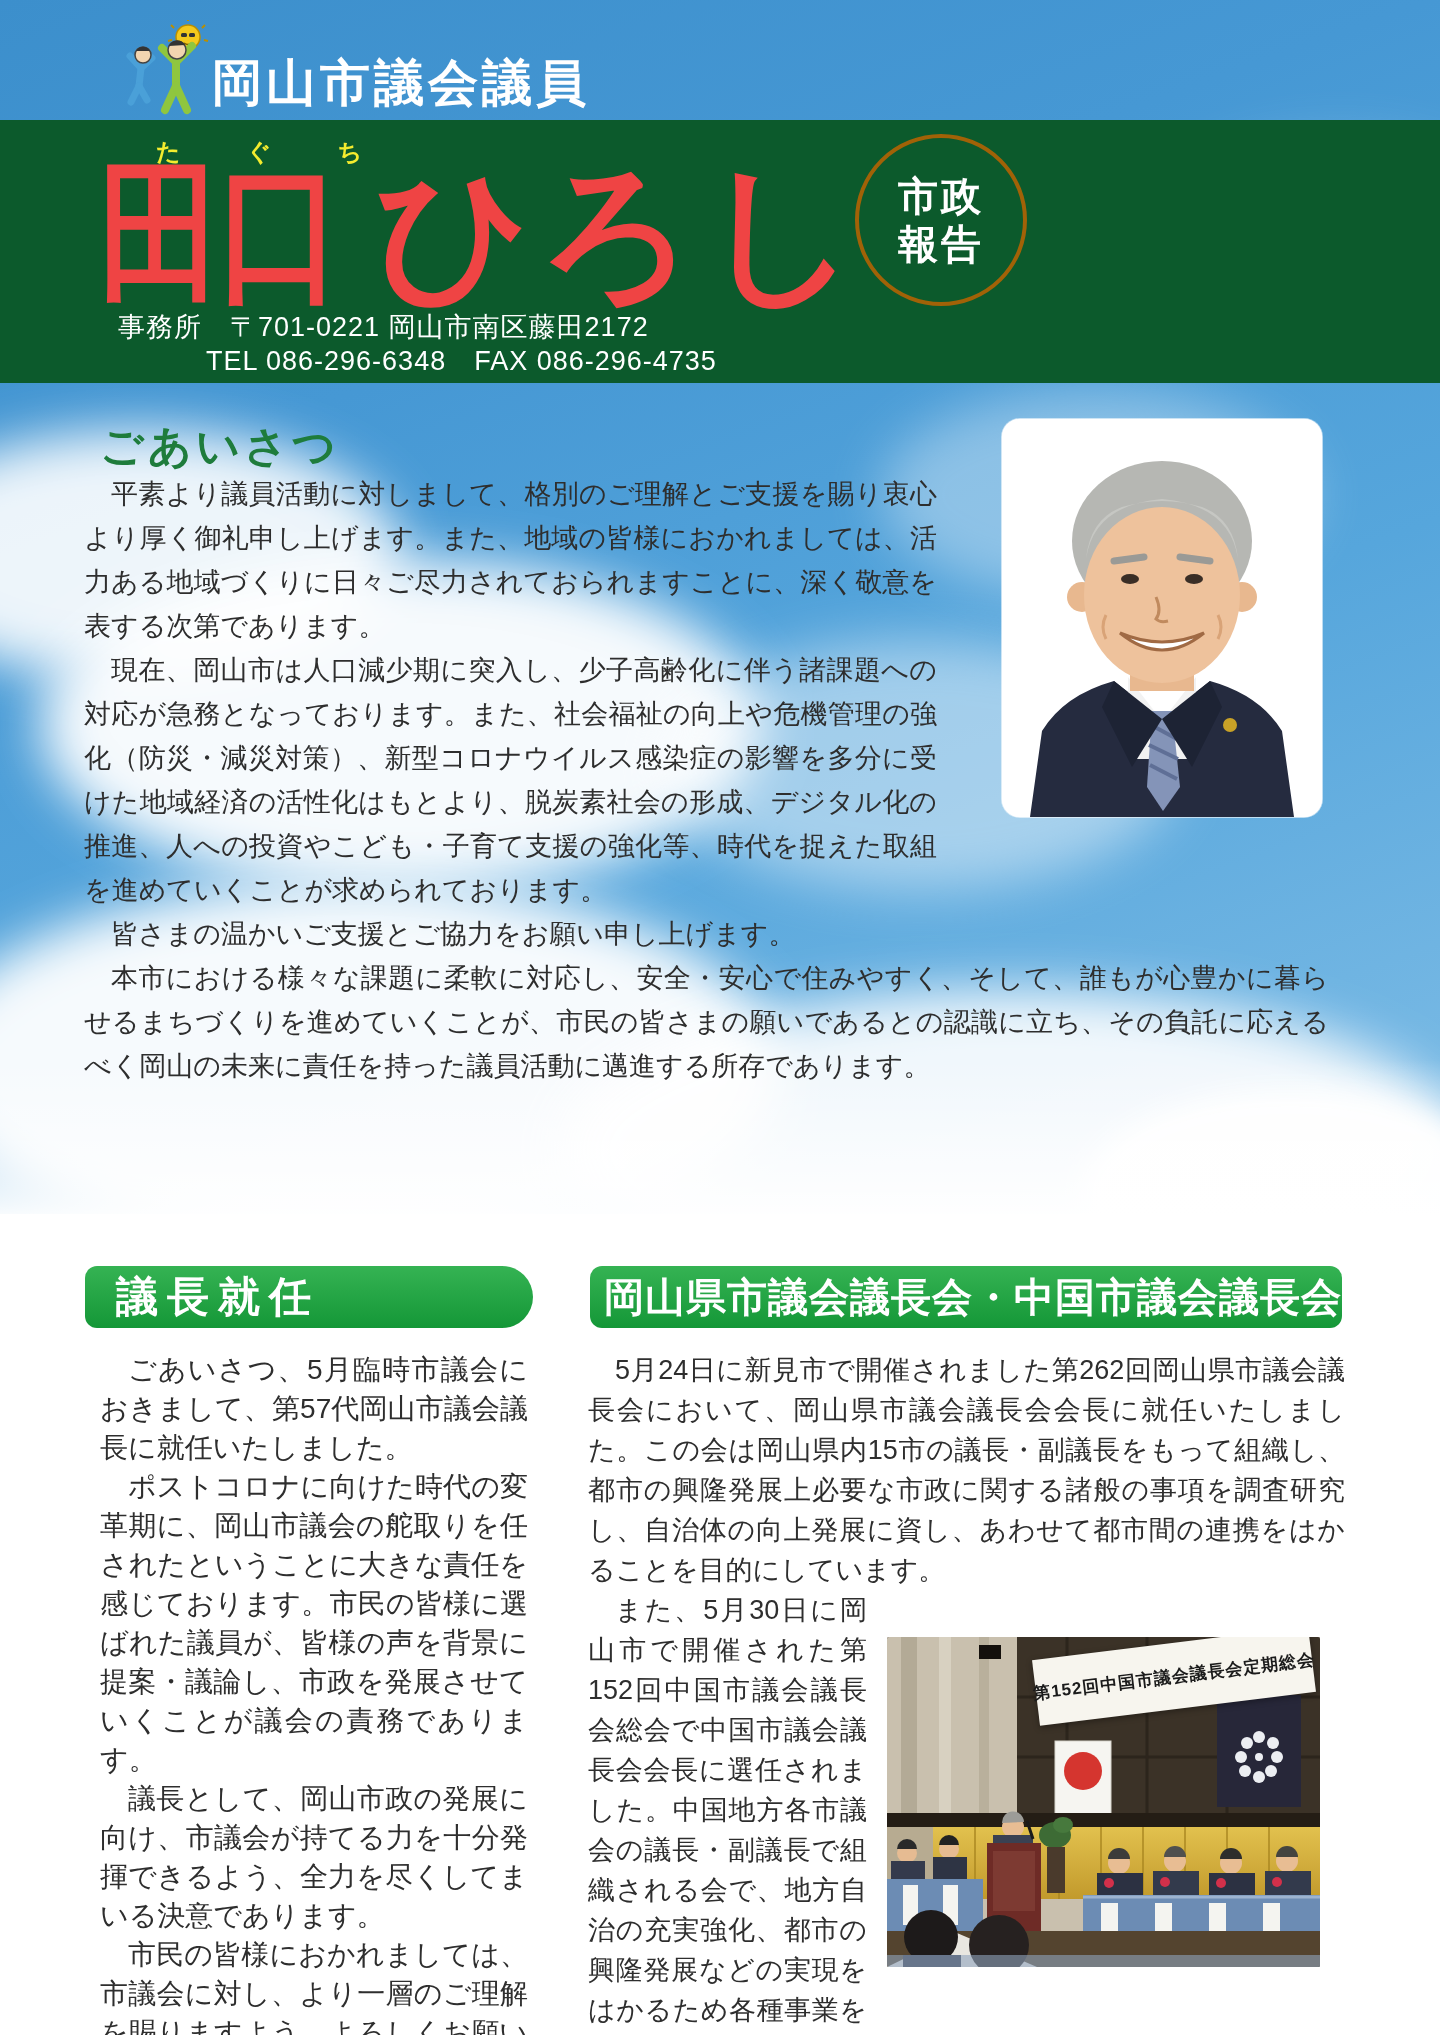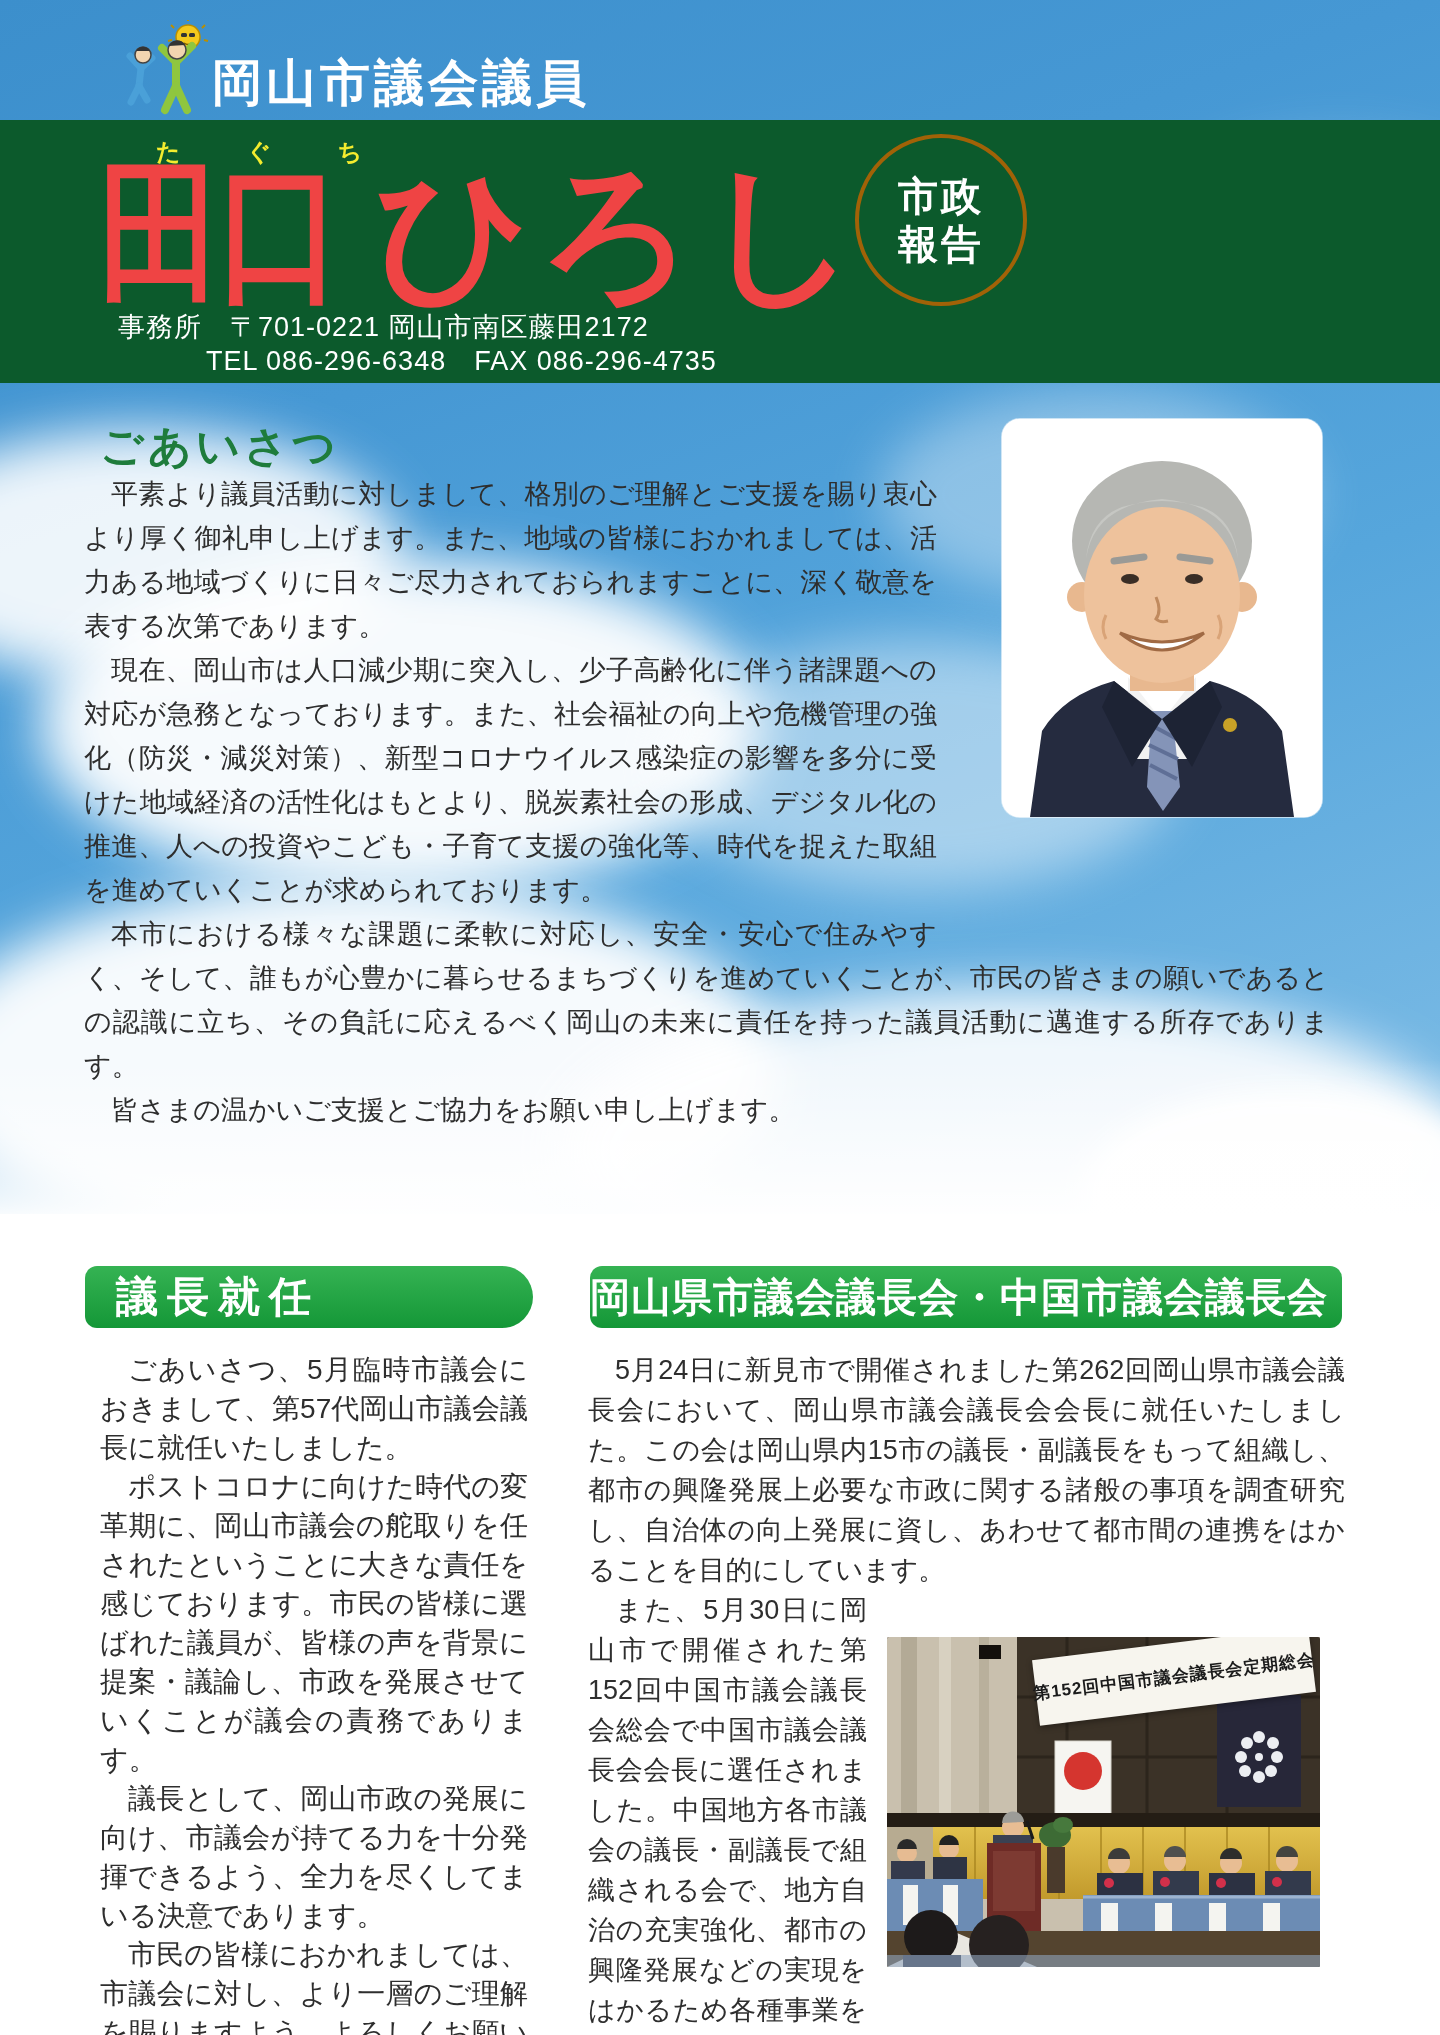--- a/index.html
+++ b/index.html
@@ -44,21 +44,21 @@
   .g-body p{margin:0;text-indent:1em;}
   .g-spacer{float:right;width:392px;height:442px;}
   .portrait{position:absolute;left:1002px;top:419px;width:320px;height:398px;border-radius:18px;
             overflow:hidden;background:#fff;box-shadow:0 0 0 1px rgba(255,255,255,.6);}
   
   .white-sec{position:absolute;left:0;top:1214px;width:1440px;height:821px;background:#fff;}
   .bar{position:absolute;top:1266px;height:62px;background:linear-gradient(180deg,#35b353,#149737);
        color:#fff;font-weight:bold;display:flex;align-items:center;}
   .bar-left{left:85px;width:448px;border-radius:12px 31px 31px 12px;font-size:42px;
             padding-left:31px;letter-spacing:9px;box-sizing:border-box;}
-  .bar-right{left:590px;width:752px;border-radius:12px;font-size:40px;justify-content:flex-start;
+  .bar-right{left:590px;width:752px;border-radius:12px;font-size:40px;justify-content:flex-end;
              letter-spacing:1px;}
   .col{position:absolute;top:1350px;color:#2e2e2e;text-align:justify;}
   .col p{margin:0;text-indent:1em;}
   .col-left{left:100px;width:428px;font-size:28px;line-height:39px;}
   .col-right{left:588px;width:757px;font-size:27px;line-height:40px;}
   .conf-spacer{float:right;width:478px;height:330px;margin-top:80px;}
   .conf-photo{position:absolute;left:887px;top:1637px;width:433px;height:330px;overflow:hidden;
               border-radius:2px;background:#3b3227;}
   .conf-banner{position:absolute;left:148px;top:6px;width:278px;height:66px;background:#f7f5ee;
                transform:rotate(-7deg);display:flex;align-items:center;justify-content:center;
@@ -132,22 +132,22 @@
   <div class="office">
     <div>事務所　〒701-0221 岡山市南区藤田2172</div>
     <div class="l2">TEL 086-296-6348　FAX 086-296-4735</div>
   </div>
 
   <div class="g-head">ごあいさつ</div>
   <div class="g-body">
     <div class="g-spacer"></div>
     <p>平素より議員活動に対しまして、格別のご理解とご支援を賜り衷心より厚く御礼申し上げます。また、地域の皆様におかれましては、活力ある地域づくりに日々ご尽力されておられますことに、深く敬意を表する次第であります。</p>
     <p>現在、岡山市は人口減少期に突入し、少子高齢化に伴う諸課題への対応が急務となっております。また、社会福祉の向上や危機管理の強化（防災・減災対策）、新型コロナウイルス感染症の影響を多分に受けた地域経済の活性化はもとより、脱炭素社会の形成、デジタル化の推進、人への投資やこども・子育て支援の強化等、時代を捉えた取組を進めていくことが求められております。</p>
+    <p>皆さまの温かいご支援とご協力をお願い申し上げます。</p>
     <p>本市における様々な課題に柔軟に対応し、安全・安心で住みやすく、そして、誰もが心豊かに暮らせるまちづくりを進めていくことが、市民の皆さまの願いであるとの認識に立ち、その負託に応えるべく岡山の未来に責任を持った議員活動に邁進する所存であります。</p>
-    <p>皆さまの温かいご支援とご協力をお願い申し上げます。</p>
   </div>
 
   <div class="portrait">
     <svg width="320" height="398" viewBox="0 0 320 398">
       <rect width="320" height="398" fill="#ffffff"></rect>
       <path d="M28,398 L40,312 Q62,276 112,262 L160,300 L208,262 Q258,276 280,312 L292,398 Z" fill="#252b3f"></path>
       <polygon points="126,258 160,302 194,258 194,340 126,340" fill="#f2f2f2"></polygon>
       <polygon points="150,292 170,292 178,368 161,392 145,368" fill="#8494b8"></polygon>
       <g stroke="#5f6f96" stroke-width="4">
           <line x1="149" y1="306" x2="175" y2="320"></line>

